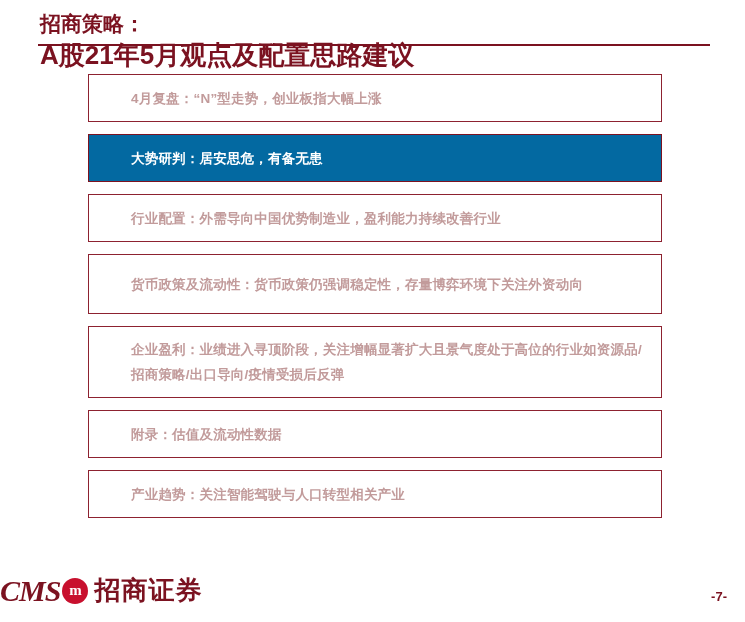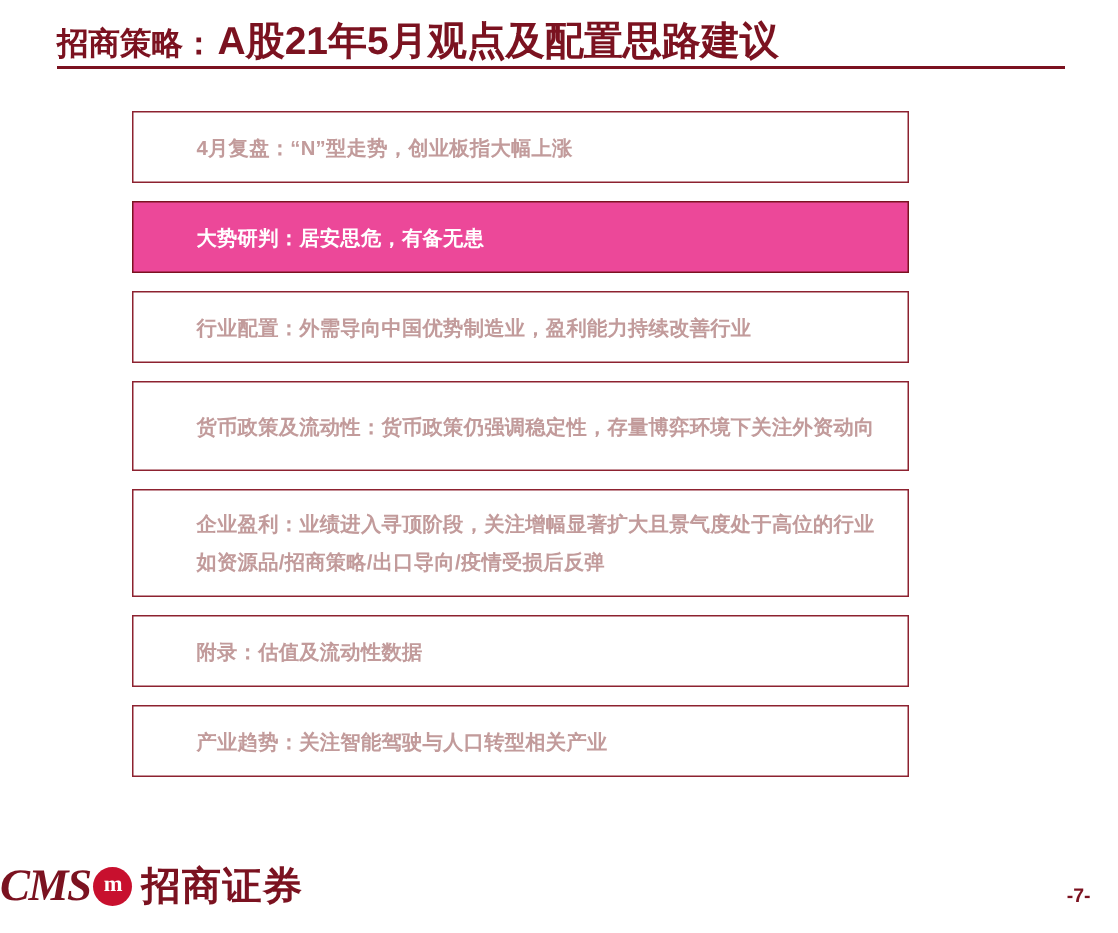--- a/index.html
+++ b/index.html
@@ -26,20 +26,21 @@
   
   .title-row {
     position: absolute;
     left: 38px;
     top: 10px;
     width: 672px;
     height: 34px;
     display: flex;
     align-items: baseline;
     white-space: nowrap;
+    flex-direction: column;
   }
   .title-prefix {
     font-size: 21px;
     font-weight: bold;
     color: #7b1220;
     letter-spacing: 0px;
   }
   .title-main {
     font-size: 26px;
     font-weight: bold;
@@ -53,21 +54,21 @@
     width: 672px;
     height: 2px;
     background: #7b1220;
   }
 
   
   .list {
     position: absolute;
     left: 88px;
     top: 74px;
-    width: 518px;
+    width: 574px;
   }
 
   .row {
     position: relative;
     box-sizing: border-box;
     border: 1px solid #8d2230;
     background: #ffffff;
     margin-bottom: 12px;
     padding: 10px 14px 10px 42px;
     min-height: 48px;
@@ -80,21 +81,21 @@
     color: #b98b8b;
     font-weight: bold;
     letter-spacing: 0.2px;
   }
   .row.tall {
     min-height: 60px;
   }
 
   
   .row.active {
-    background: #ec4899;
+    background: #0369a1;
     border-color: #7b1220;
   }
   .row.active .text {
     color: #ffffff;
   }
 
   
   .row.faded .text {
     color: #c29b9b;
   }

